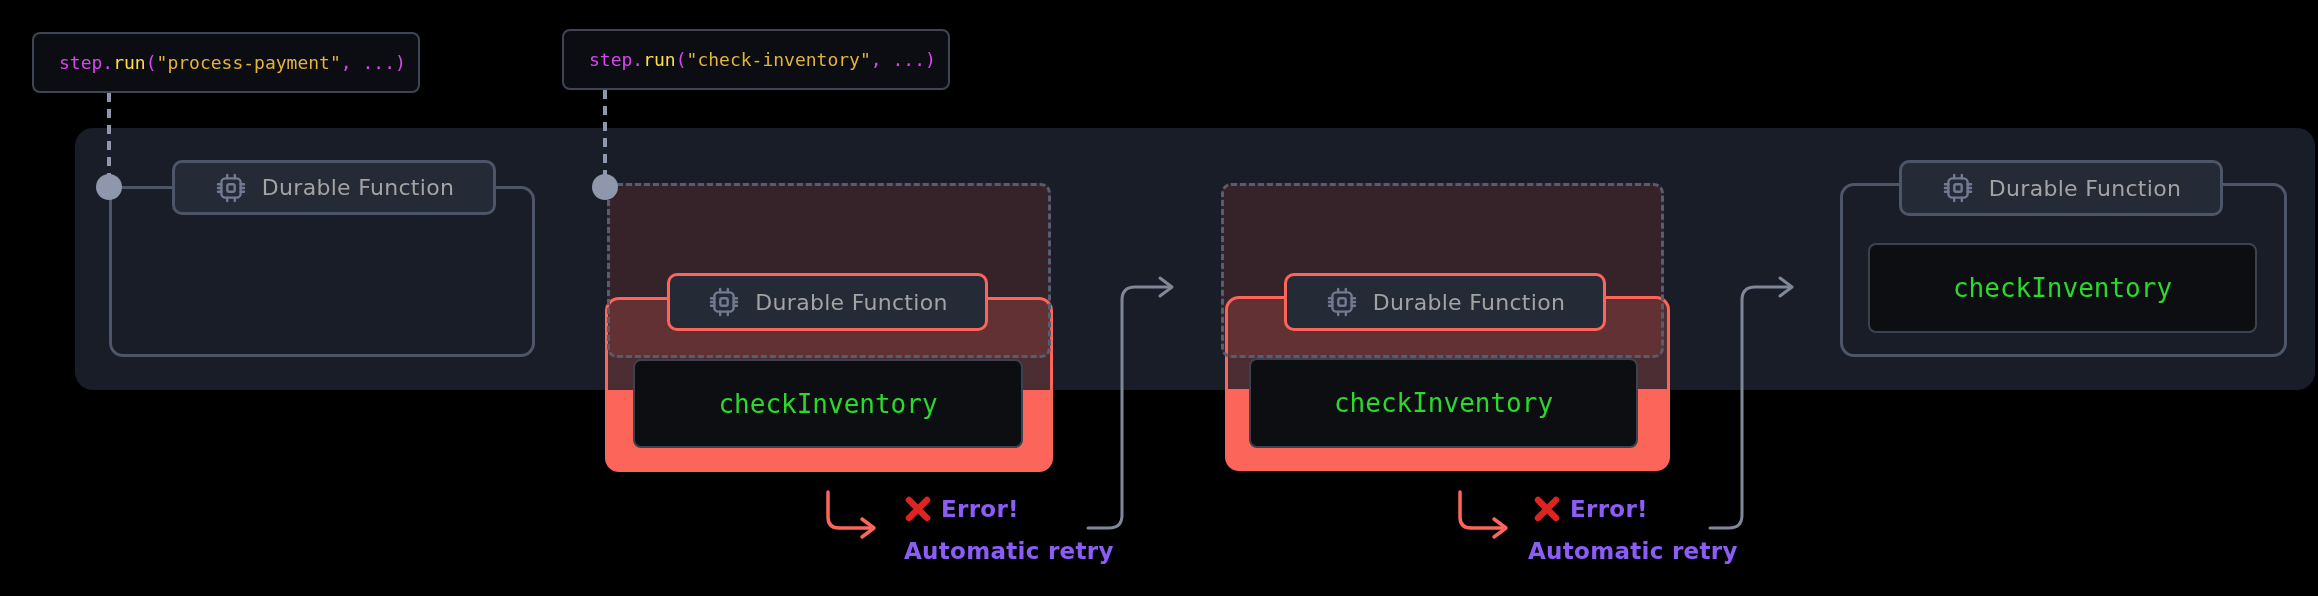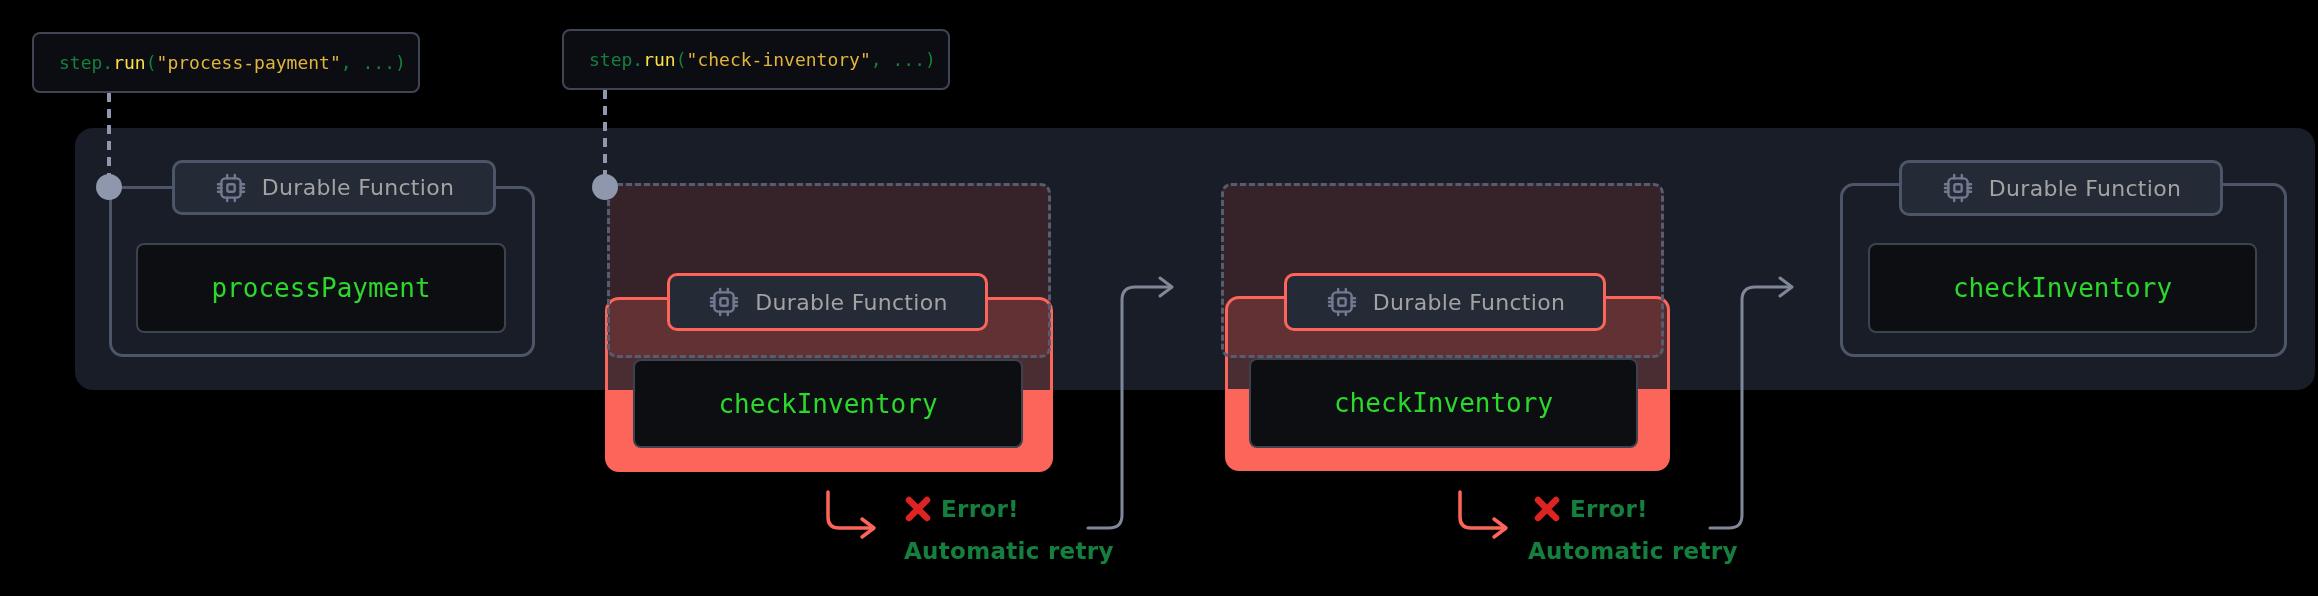--- a/index.html
+++ b/index.html
@@ -25,21 +25,21 @@
     border: 2px solid #3f4553;
     border-radius: 8px;
     display: flex;
     align-items: center;
     padding-left: 25px;
     font-family: "DejaVu Sans Mono", monospace;
     font-size: 18px;
     white-space: pre;
     color: #e8ebf1;
   }
-  .tk-fg { color: #15803d; }
+  .tk-fg { color: #d946ef; }
   .tk-green { color: #fde047; }
   .tk-yellow { color: #e2b43a; }
 
   .fn-card {
     position: absolute;
     border: 3px solid #4d5568;
     border-radius: 14px;
   }
   .badge {
     position: absolute;
@@ -91,21 +91,21 @@
   }
   .overlay {
     position: absolute;
     left: 0; top: 0;
     pointer-events: none;
   }
   .err-label {
     position: absolute;
     font-weight: bold;
     font-size: 23px;
-    color: #15803d;
+    color: #8b5cf6;
     letter-spacing: 0.3px;
     white-space: nowrap;
   }
   .x-icon { position: absolute; width: 30px; height: 30px; }
   .chip { flex: 0 0 auto; }
 </style>
 </head>
 <body>
 
 <div class="canvas">
@@ -114,23 +114,20 @@
 
   <div class="code-label" style="left:32px;top:32px;width:388px">
     <span class="tk-fg">step.</span><span class="tk-green">run</span><span class="tk-fg">(</span><span class="tk-yellow">"process-payment"</span><span class="tk-fg">, ...)</span>
   </div>
 
   <div class="code-label" style="left:562px;top:29px;width:388px">
     <span class="tk-fg">step.</span><span class="tk-green">run</span><span class="tk-fg">(</span><span class="tk-yellow">"check-inventory"</span><span class="tk-fg">, ...)</span>
   </div>
 
   <div class="fn-card" style="left:109px;top:186px;width:426px;height:171px"></div>
-  <div class="fn-box" style="left:136px;top:243px;width:370px;height:90px">
-    <span>processPayment</span>
-  </div>
   <div class="badge" style="left:172px;top:160px;width:324px;height:55px">
     <svg class="chip" viewBox="0 0 24 24" width="34" height="34" fill="none" stroke="#717a90" stroke-width="1.7" stroke-linecap="round">
       <rect x="5.2" y="5.2" width="13.6" height="13.6" rx="2.8"></rect>
       <rect x="9.4" y="9.4" width="5.2" height="5.2" rx="1.2"></rect>
       <path d="M9.3 5.2 V2.8 M14.7 5.2 V2.8 M9.3 18.8 V21.2 M14.7 18.8 V21.2 M5.2 9.3 H2.8 M5.2 12 H2.8 M5.2 14.7 H2.8 M18.8 9.3 H21.2 M18.8 12 H21.2 M18.8 14.7 H21.2"></path>
     </svg>
     <span>Durable Function</span>
   </div>
 
   <div class="ghost" style="left:607px;top:183px;width:444px;height:175px"></div>

